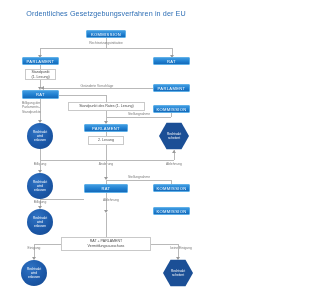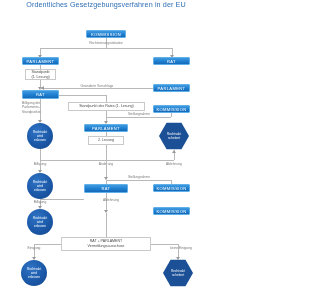--- a/index.html
+++ b/index.html
@@ -5,21 +5,21 @@
   html,body{margin:0;padding:0;}
   body{
     width:212px;height:300px;
     background:#ffffff;
     font-family:"Liberation Sans",sans-serif;
     overflow:hidden;
   }
   #canvas{position:relative;width:212px;height:300px;}
 
   .title{
-    position:absolute;left:0;top:0;width:212px;
+    position:absolute;left:0;top:9px;width:212px;
     text-align:center;
     font-size:7.2px;
     color:#2f6fb5;
     letter-spacing:.1px;
   }
 
   
   .ln{position:absolute;background:#b9b9b9;}
   .lnh{height:1px;}
   .lnv{width:1px;}

